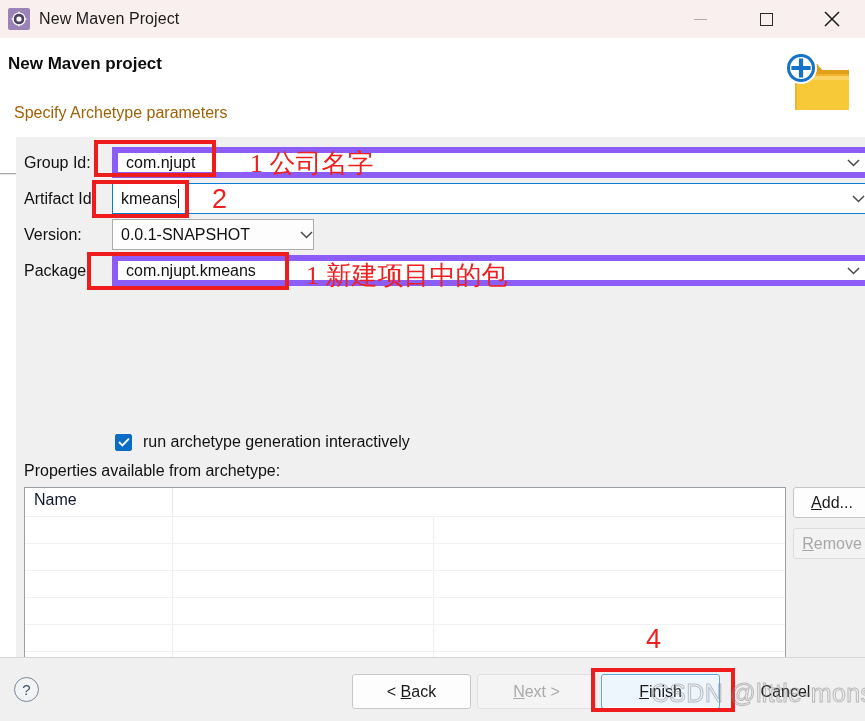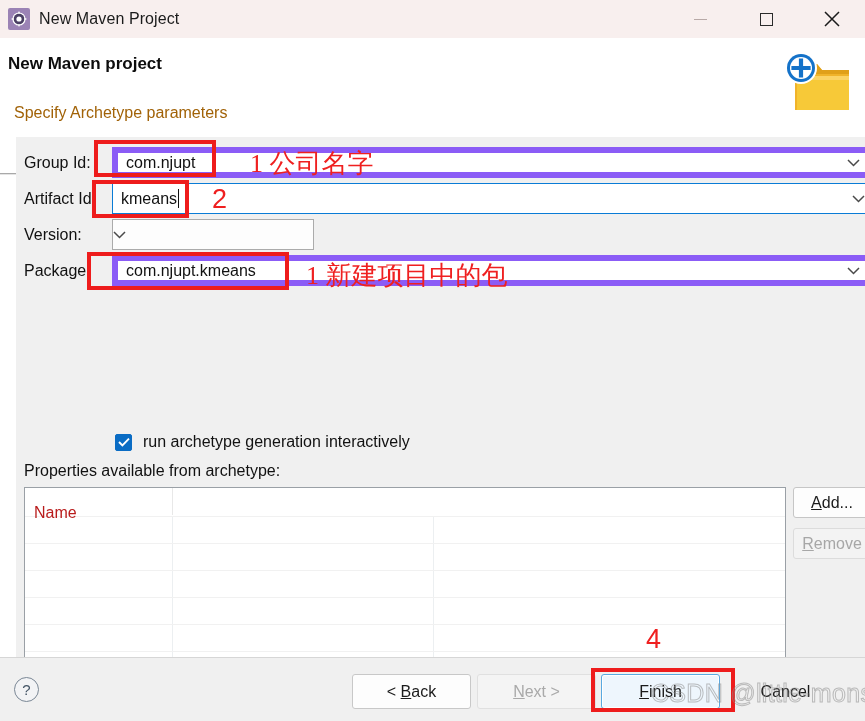--- a/index.html
+++ b/index.html
@@ -172,22 +172,22 @@
     background: #ffffff;
     border: 1px solid #9aa0a6;
     overflow: hidden;
   }
   .thead {
     height: 28px;
     display: flex;
     border-bottom: 1px solid #ffffff;
   }
   .th {
-    font-size: 16px; color: #b91c1c;
-    padding-left: 9px; padding-top: 16px;
+    font-size: 16px; color: #0f172a;
+    padding-left: 9px; padding-top: 3px;
     border-right: 1px solid #e8e8e8;
     background: #ffffff;
   }
   .th.c1 { width: 148px; }
   .th.c2 { width: 261px; }
   .th.c3 { flex: 1; border-right: none; }
   .trow { height: 27px; display: flex; border-top: 1px solid #f1f1f1; }
   .td { border-right: 1px solid #eceff1; }
   .td.c1 { width: 148px; }
   .td.c2 { width: 261px; }
@@ -333,20 +333,21 @@
       <div class="val"><span>kmeans</span><span class="caretbar"></span></div>
       <div class="caret">
         <svg class="caret-svg" width="13" height="8" viewBox="0 0 13 8">
             <path d="M1 1 L6.5 6.5 L12 1" stroke="#4a4a4a" stroke-width="1.5" fill="none"></path>
           </svg>
       </div>
     </div>
 
     <div class="field-label" style="left:8px; top:89px;">Version:</div>
     <div class="small-combo" style="left:96px; top:82px; width:202px;">
+      <div class="val">0.0.1-SNAPSHOT</div>
       <div class="caret">
         <svg class="caret-svg" width="13" height="8" viewBox="0 0 13 8">
             <path d="M1 1 L6.5 6.5 L12 1" stroke="#4a4a4a" stroke-width="1.5" fill="none"></path>
           </svg>
       </div>
     </div>
 
     <div class="field-label" style="left:8px; top:125px;">Package:</div>
     <div class="combo" style="left:96px; top:118px; width:760px;">
       <div class="val">com.njupt.kmeans</div>

